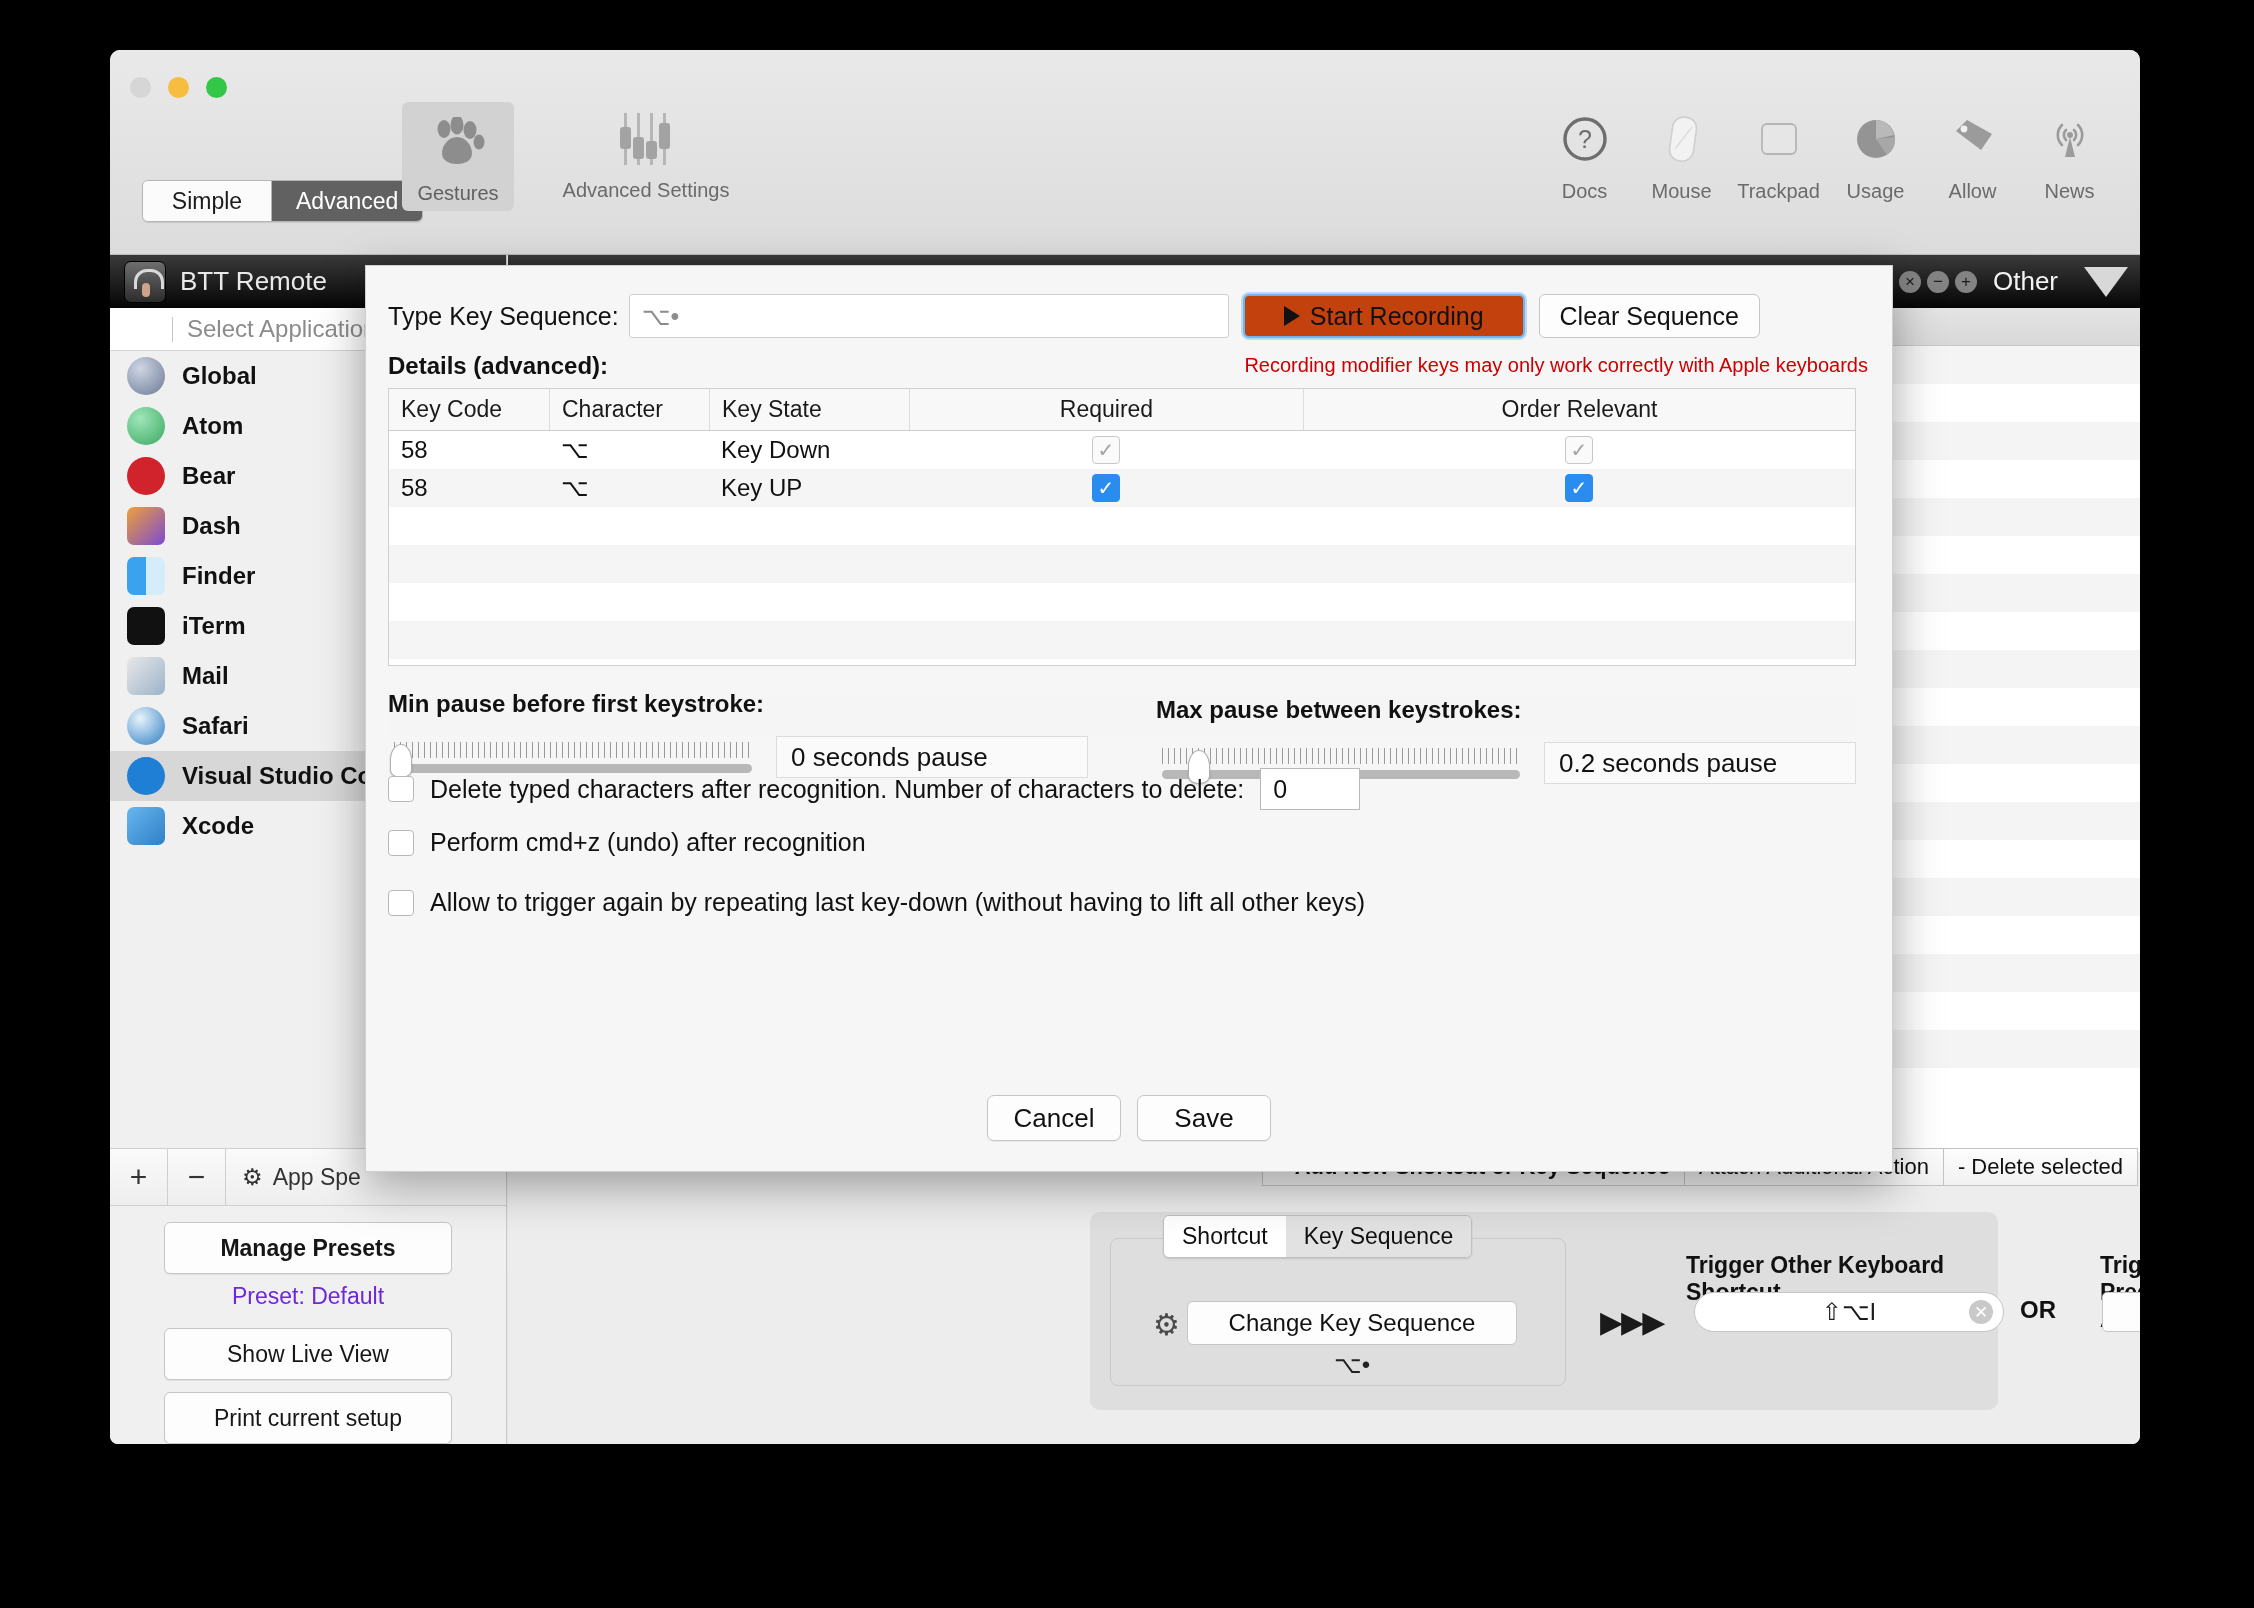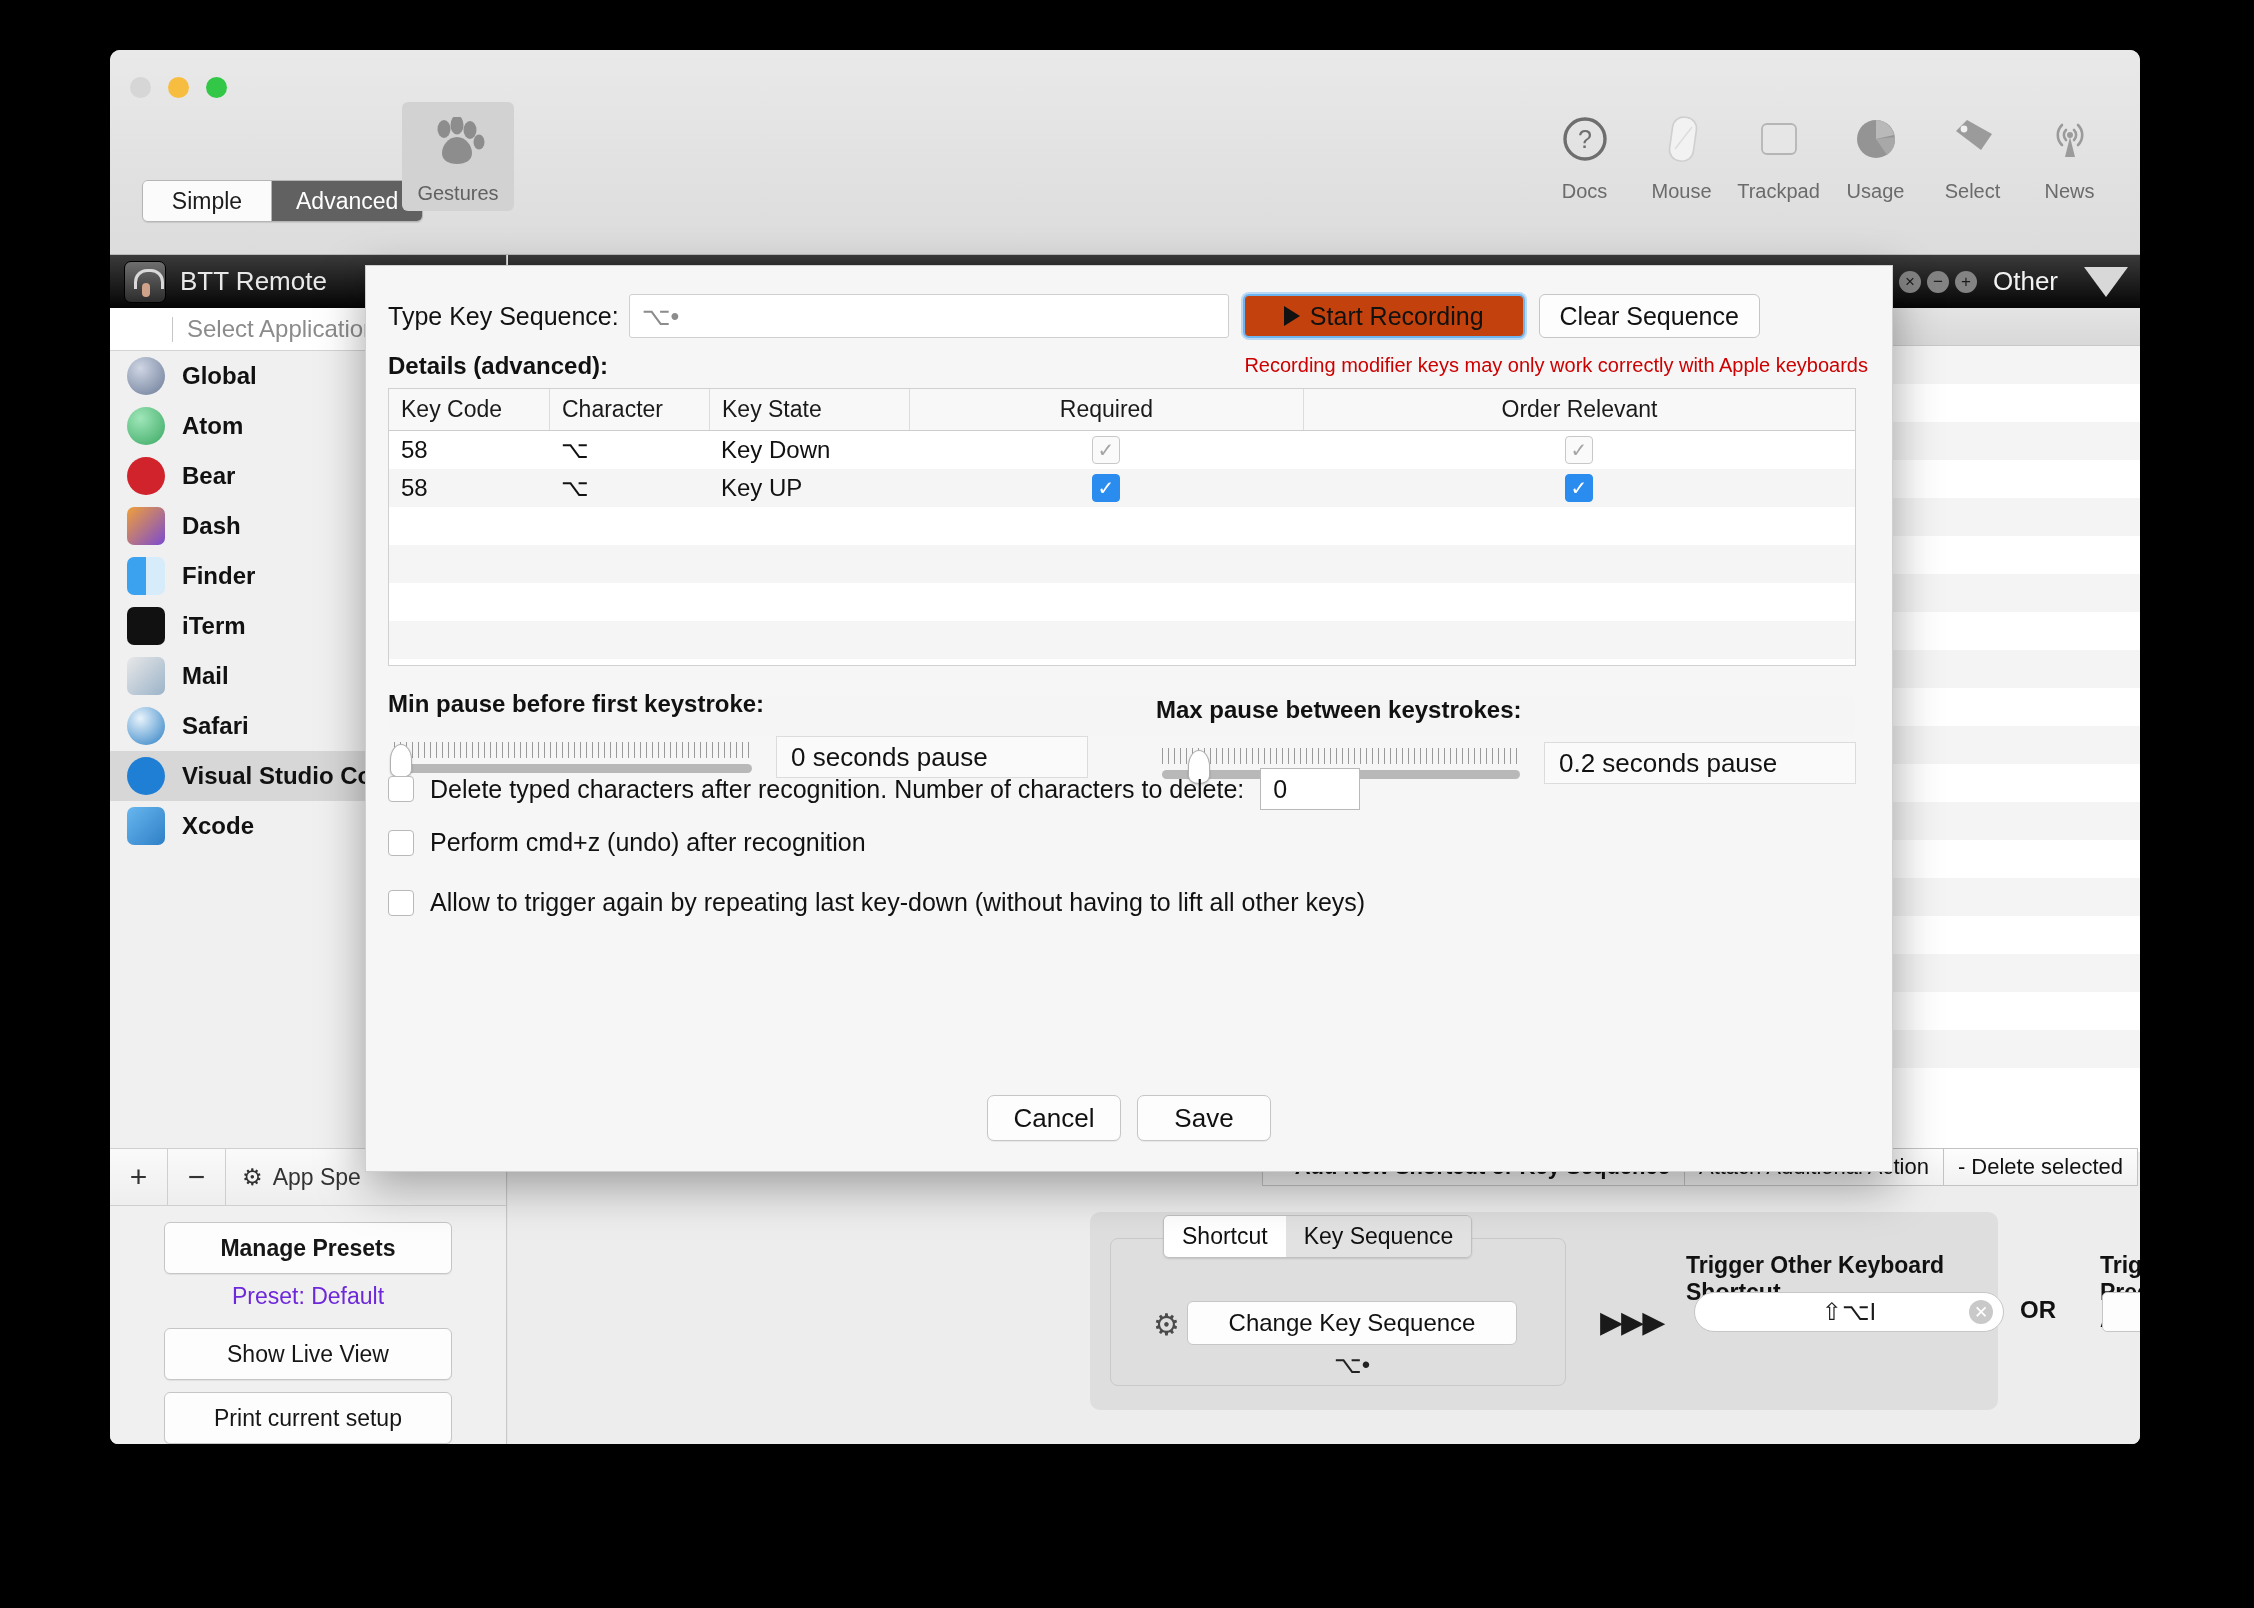--- a/index.html
+++ b/index.html
@@ -322,20 +322,39 @@
           <ellipse cx="13" cy="12" rx="6.5" ry="9" fill="#8d8d8d"></ellipse>
           <ellipse cx="26" cy="8" rx="6.5" ry="9.5" fill="#8d8d8d"></ellipse>
           <ellipse cx="39" cy="13" rx="6.5" ry="9" fill="#8d8d8d"></ellipse>
           <ellipse cx="48" cy="25" rx="5.5" ry="7.5" fill="#8d8d8d"></ellipse>
           <path d="M26 20c9 0 15 9 15 16 0 7-6 11-15 11S11 43 11 36c0-7 6-16 15-16z" fill="#8d8d8d"></path>
         </svg>
       </div>
       <div class="lbl">Gestures</div>
     </div>
 
+    <div class="tbitem" id="tb-advanced">
+      <div class="ico">
+        <svg width="56" height="56" viewBox="0 0 56 56">
+          <g fill="#b6b6b6">
+            <rect x="6" y="2" width="3" height="52"></rect>
+              <rect x="19" y="2" width="3" height="52"></rect>
+            <rect x="32" y="2" width="3" height="52"></rect>
+              <rect x="45" y="2" width="3" height="52"></rect>
+          </g>
+          <g fill="#a3a3a3">
+            <rect x="2" y="16" width="11" height="22" rx="3"></rect>
+            <rect x="15" y="26" width="11" height="22" rx="3"></rect>
+            <rect x="28" y="30" width="11" height="18" rx="3"></rect>
+            <rect x="41" y="12" width="11" height="26" rx="3"></rect>
+          </g>
+        </svg>
+      </div>
+      <div class="lbl">Advanced Settings</div>
+    </div>
 
     <div class="rtools">
       <div class="rtool">
         <div class="ico">
           <svg width="48" height="48" viewBox="0 0 48 48">
             <circle cx="24" cy="24" r="20" fill="none" stroke="#6e6e6e" stroke-width="3.4"></circle>
             <text x="24" y="33" font-size="25" text-anchor="middle" fill="#6e6e6e" font-family="Liberation Sans, sans-serif">?</text>
           </svg>
         </div>
         <div class="lbl">Docs</div>
@@ -367,21 +386,21 @@
         </div>
         <div class="lbl">Usage</div>
       </div>
       <div class="rtool">
         <div class="ico">
           <svg width="48" height="48" viewBox="0 0 48 48">
             <path d="M7 16 L18 5 L43 19 L32 35 Z" fill="#9b9b9b"></path>
             <circle cx="15" cy="14" r="3.4" fill="#f0f0f0"></circle>
           </svg>
         </div>
-        <div class="lbl">Select</div>
+        <div class="lbl">Allow</div>
       </div>
       <div class="rtool">
         <div class="ico">
           <svg width="48" height="48" viewBox="0 0 48 48">
             <g fill="none" stroke="#9b9b9b" stroke-width="2.6" stroke-linecap="round">
               <path d="M16 10 A14 14 0 0 0 16 30"></path>
                 <path d="M32 10 A14 14 0 0 1 32 30"></path>
               <path d="M20 15 A7 7 0 0 0 20 25"></path>
                 <path d="M28 15 A7 7 0 0 1 28 25"></path>
             </g>

